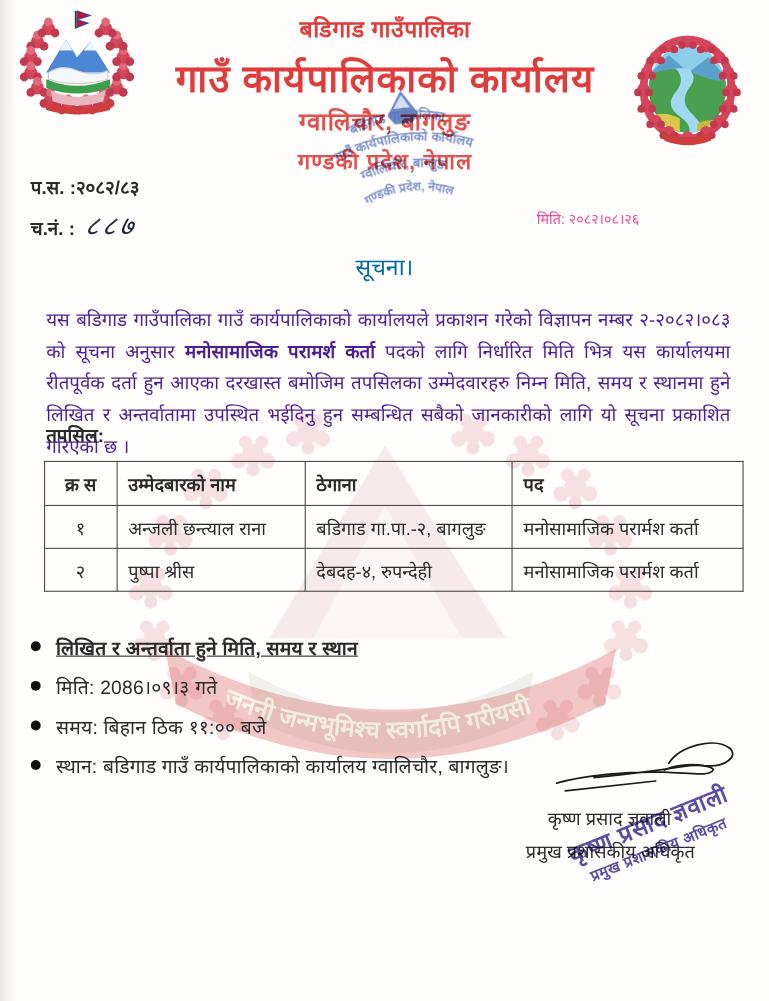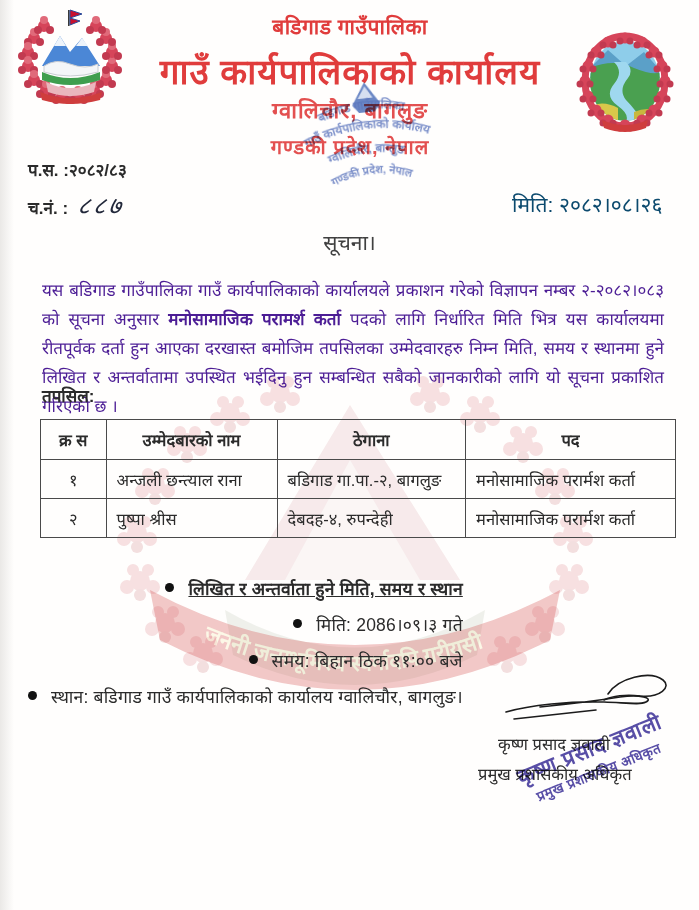--- a/index.html
+++ b/index.html
@@ -32,52 +32,52 @@
     z-index: 4; mix-blend-mode: multiply; opacity: .9; transform: rotate(-6deg);
   }
   .refs { position: absolute; left: 28px; top: 158px; z-index: 3; }
   .ref-line { font-size: 17px; font-weight: bold; color: #2b2b2b; }
   .chalani-line { margin-top: 7px; font-size: 17px; font-weight: bold; color: #2b2b2b; }
   .chalani-value {
     display: inline-block; font-size: 24px; font-weight: normal;
     font-style: italic; color: #22283a; transform: skewX(-8deg); margin-left: 10px;
     letter-spacing: 3px;
   }
-  .date-line { position: absolute; left: 512px; top: 190px; font-size: 21px; color: #0c4a6e; z-index: 3; }
+  .date-line { position: absolute; left: 488px; top: 190px; font-size: 13px; color: #ec4899; z-index: 3; }
   
   .notice-title {
     position: absolute; left: 0; top: 228px; width: 699px; text-align: center;
-    font-size: 21px; color: #404040; z-index: 3;
+    font-size: 21px; color: #0369a1; z-index: 3;
   }
   .body-para {
     position: absolute; left: 42px; top: 276px; width: 622px;
     font-size: 17px; line-height: 29px; text-align: justify; color: #4c1d95; z-index: 3;
   }
   .body-para b { font-weight: bold; }
   .tapasil {
     position: absolute; left: 42px; top: 384px; font-size: 17px; font-weight: bold;
     color: #2b2b2b; z-index: 3;
   }
   
   .cand-table {
     position: absolute; left: 40px; top: 419px; width: 636px;
     border-collapse: collapse; z-index: 3; font-size: 16.5px; color: #2b2b2b;
     background: transparent;
   }
   .cand-table th, .cand-table td { border: 1.4px solid #4a4a4a; padding: 0 10px; }
-  .cand-table th { height: 40px; font-weight: bold; text-align: center; }
+  .cand-table th { height: 40px; font-weight: bold; text-align: left; }
   .cand-table td { height: 39px; }
   .col-sn { width: 64px; text-align: center !important; }
   .cand-table td.col-sn { text-align: center; }
   .col-name { width: 167px; }
   .col-addr { width: 184px; }
   .col-post { width: 205px; }
   
   .bullets { position: absolute; left: 28px; top: 576px; z-index: 3; }
-  .bullet-row { display: flex; align-items: baseline; margin-bottom: 12px; justify-content: flex-end; }
+  .bullet-row { display: flex; align-items: baseline; margin-bottom: 12px; }
   .dot { width: 9px; height: 9px; border-radius: 50%; background: #111; flex: 0 0 9px; margin-right: 14px; position: relative; top: -3px; }
   .bullet-text { font-size: 17.5px; color: #2b2b2b; letter-spacing: .2px; }
   .bullet-heading { font-weight: bold; text-decoration: underline; }
   
   .sig-block { position: absolute; left: 470px; top: 672px; width: 220px; z-index: 3; }
   .sig-squiggle { display: block; margin-left: 30px; }
   .sig-name { font-size: 16.5px; color: #2b2b2b; margin: 2px 0 0 28px; }
   .sig-title { font-size: 16.5px; color: #2b2b2b; margin: 7px 0 0 8px; }
   .sig-stamp {
     position: absolute; left: 18px; top: 62px; width: 210px; text-align: center;

